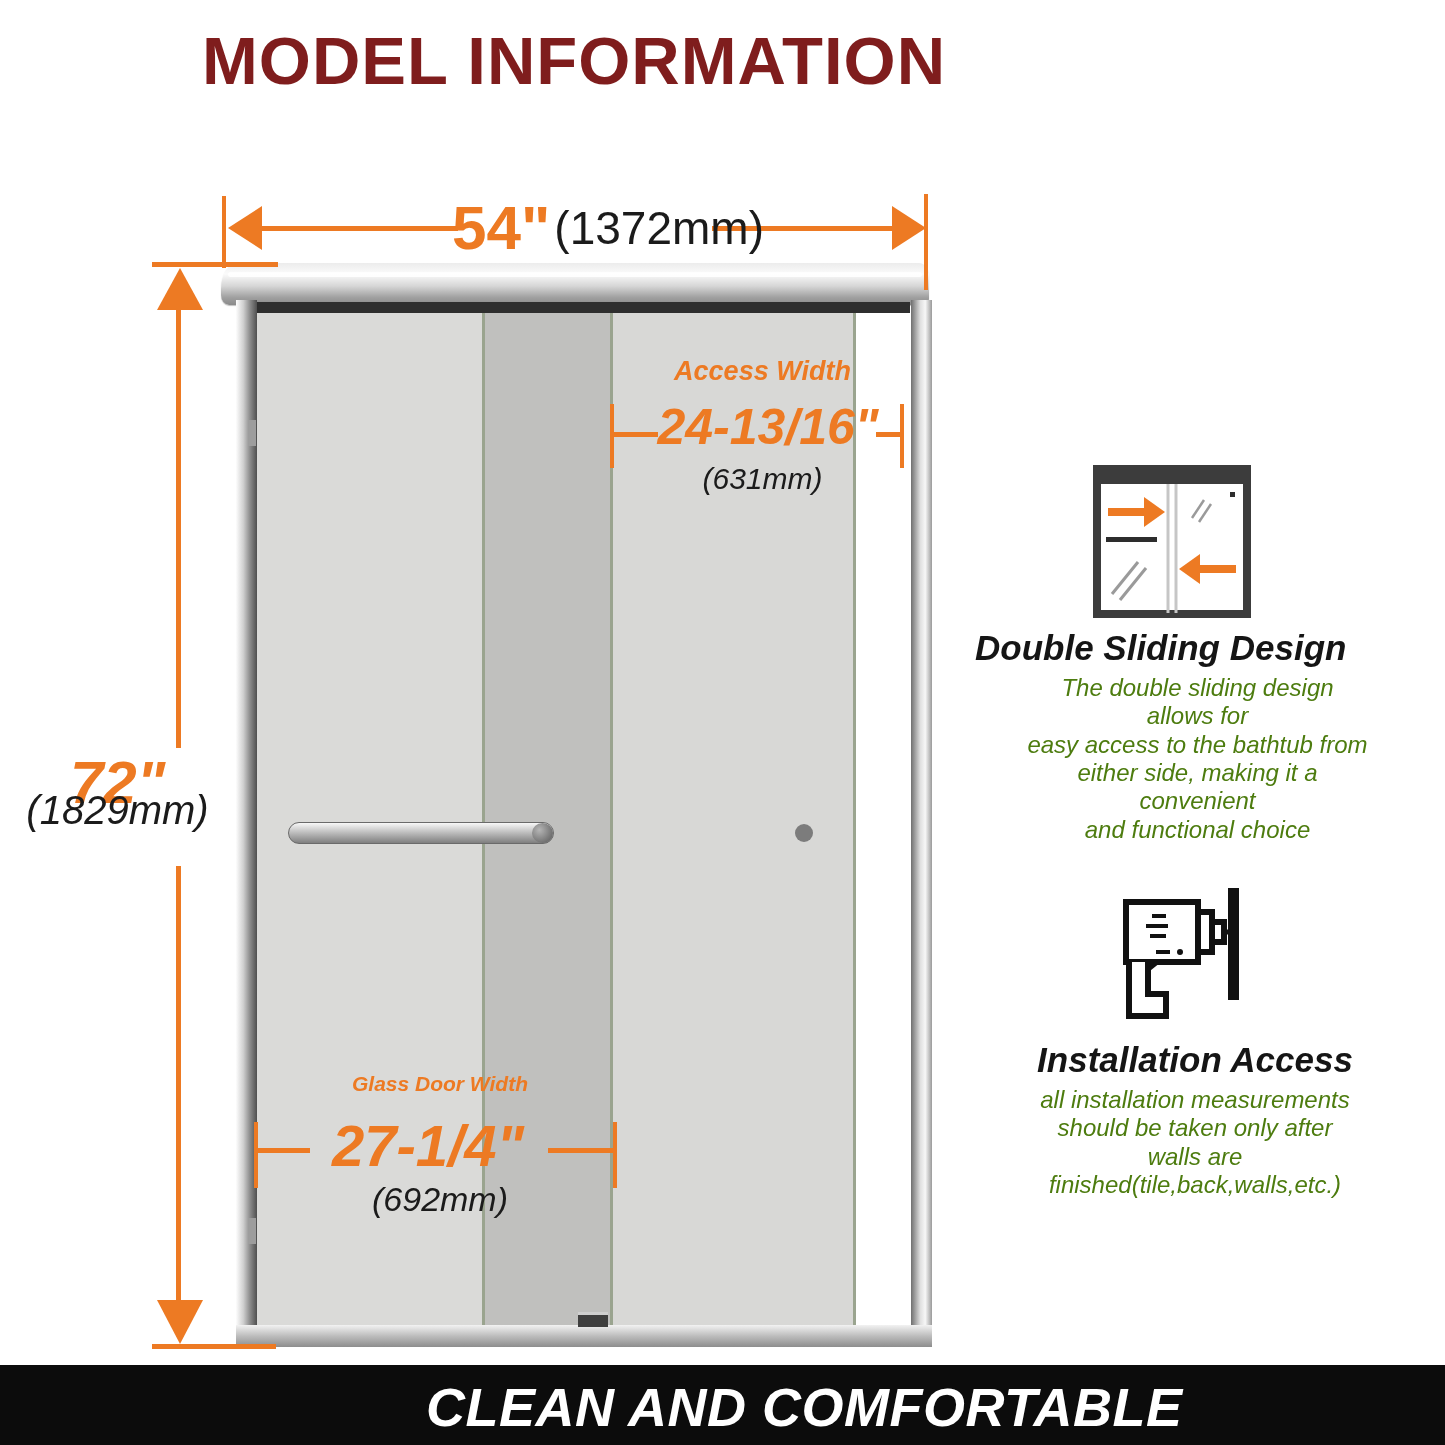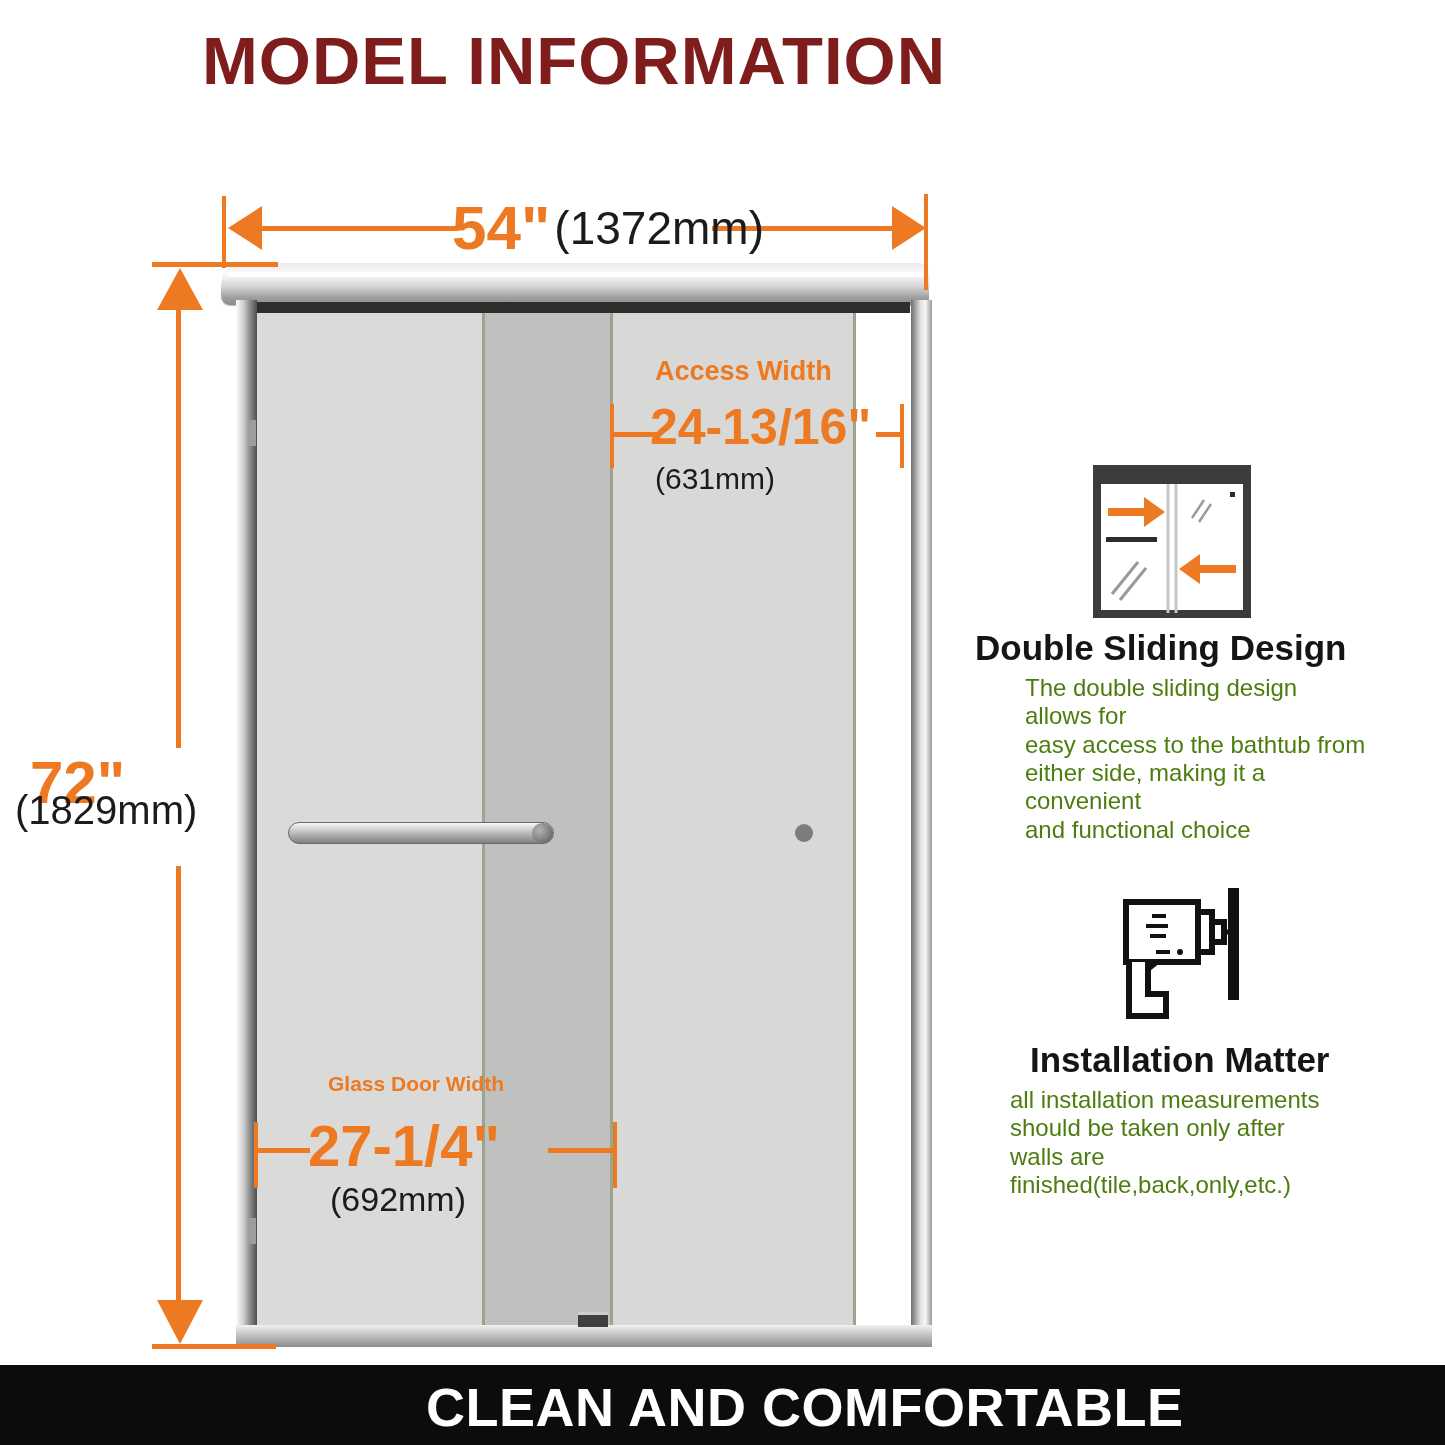--- a/index.html
+++ b/index.html
@@ -6,21 +6,21 @@
   html,body{margin:0;padding:0;background:#fff;}
   .canvas{
     position:relative; width:1445px; height:1445px; overflow:hidden;
     background:#fff; font-family:"Liberation Sans", sans-serif;
   }
   .abs{position:absolute;}
   .orange{color:var(--accent);}
   .tick{position:absolute;background:var(--accent);}
   .dimline{position:absolute;background:var(--accent);height:5px;}
   .tri{position:absolute;width:0;height:0;}
-  .center{text-align:left;}
+  .center{text-align:center;font-style:italic;}
   .metric{color:#1b1b1b;font-weight:400;}
 
   
   .page-title{left:190px;top:22px;font-size:67px;font-weight:700;color:#7f1d1d;letter-spacing:1px;white-space:nowrap;margin-left:12px;}
 
   
   .top-rail{left:221px;top:263px;width:708px;height:42px;
     background:linear-gradient(180deg,#ececec 0%,#fbfbfb 26%,#d6d6d6 55%,#a0a0a0 82%,#8a8a8a 100%);
     border-radius:16px 10px 6px 8px / 26px 14px 6px 10px;
     box-shadow:0 1px 1px rgba(0,0,0,.25);}
@@ -173,24 +173,24 @@
       <rect x="112" y="40" width="12" height="20" fill="#fff" stroke="#111" stroke-width="6"></rect>
       <line x1="124" y1="50" x2="130" y2="50" stroke="#111" stroke-width="5"></line>
       <path d="M29 80 V134 H66 V112 H48 V80" fill="#fff" stroke="#111" stroke-width="6" stroke-linejoin="miter"></path>
       <path d="M48 88 L58 80" fill="none" stroke="#111" stroke-width="4"></path>
       <line x1="52" y1="34" x2="66" y2="34" stroke="#111" stroke-width="4"></line>
       <line x1="46" y1="44" x2="68" y2="44" stroke="#111" stroke-width="4"></line>
       <line x1="50" y1="54" x2="66" y2="54" stroke="#111" stroke-width="4"></line>
       <rect x="56" y="68" width="14" height="4" fill="#111"></rect>
       <circle cx="80" cy="70" r="3" fill="#111"></circle>
     </svg>
-    <div class="abs center feature-heading h-install">Installation Matter</div>
+    <div class="abs center feature-heading h-install">Installation Access</div>
     <div class="abs center feature-desc d-install">all installation measurements
 should be taken only after
-walls are finished(tile,back,only,etc.)</div>
+walls are finished(tile,back,walls,etc.)</div>
   </div>
 
   <div class="abs footer-bar">
     
     
   </div>
   <div class="abs center footer-text">CLEAN AND COMFORTABLE</div>
 
 </div>
 

